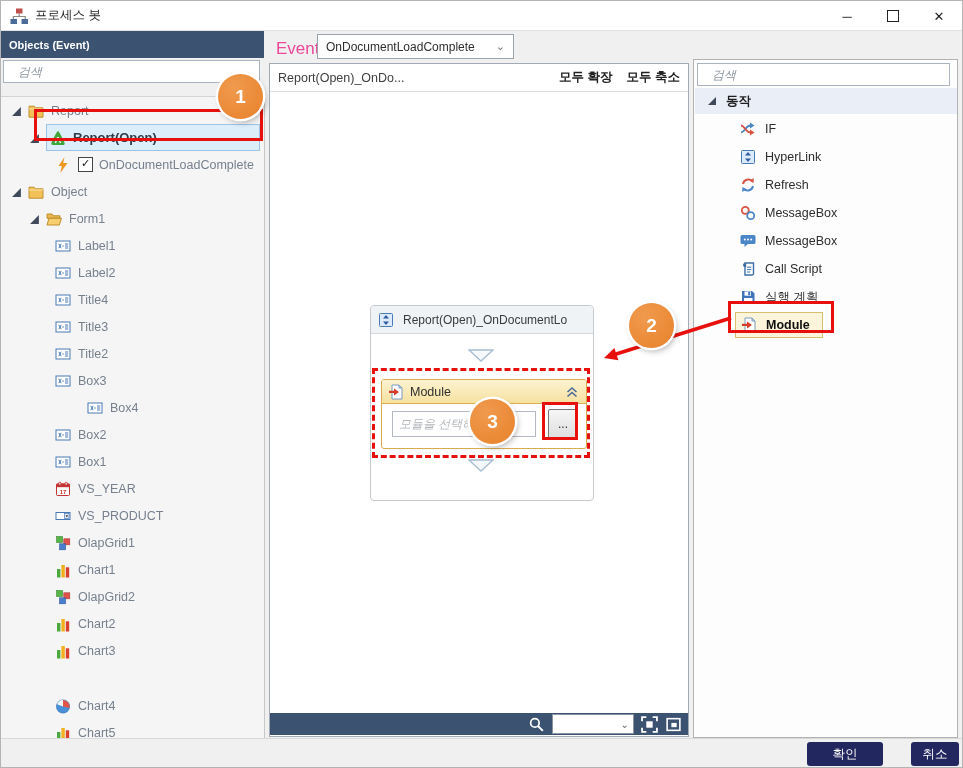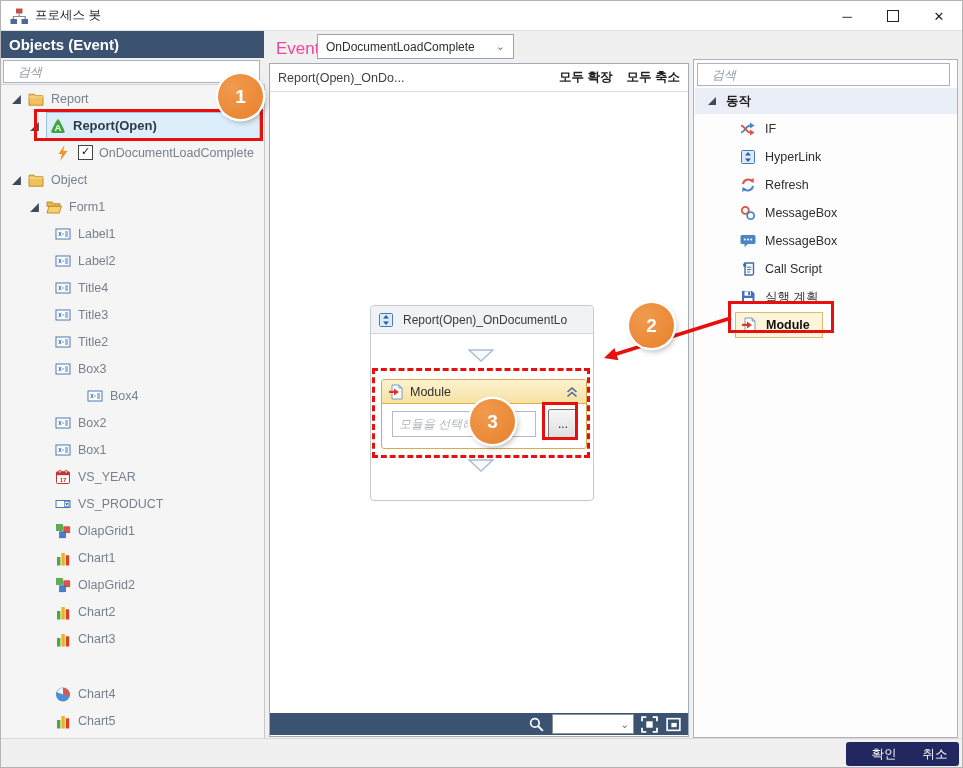--- a/index.html
+++ b/index.html
@@ -10,24 +10,24 @@
   
   .titlebar{left:0;top:0;width:961px;height:30px;background:#fff;border-bottom:1px solid #e2e2e2;display:flex;align-items:center;padding-left:9px;}
   .titlebar .appicon{width:18px;height:18px;margin-right:7px;}
   .titlebar .apptitle{font-size:12.5px;color:#1f1f1f;}
   .winbtns{position:absolute;right:0;top:0;height:30px;display:flex;}
   .winbtn{width:46px;height:30px;display:flex;align-items:center;justify-content:center;color:#222;font-size:13px;}
   .maxglyph{width:10px;height:10px;border:1px solid #222;display:inline-block;}
 
   
   .left-panel{left:0;top:30px;width:263px;height:707px;background:#f0f0f0;}
-  .panel-header{height:27px;background:#3b5270;color:#fff;font-weight:bold;font-size:15px;display:flex;align-items:center;padding-left:8px;}
+  .panel-header{height:27px;background:#3b5270;color:#fff;font-weight:bold;font-size:11px;display:flex;align-items:center;padding-left:8px;}
   .searchbox{display:block;width:257px;height:23px;margin:2px 0 0 2px;border:1px solid #aab4c0;background:#fff;font-style:italic;color:#8a94a0;font-size:12px;padding:0 14px;box-sizing:border-box;font-family:inherit;outline:none;}
   .searchbox::placeholder{color:#8a94a0;font-style:italic;opacity:1;}
-  .tree{position:absolute;left:0;top:53px;width:263px;height:654px;background:#f5f5f6;border-top:1px solid #d4d4d4;border-right:1px solid #c8c8c8;overflow:hidden;}
+  .tree{position:absolute;left:0;top:65px;width:263px;height:654px;background:#f5f5f6;border-top:1px solid #d4d4d4;border-right:1px solid #c8c8c8;overflow:hidden;}
   .trow{height:27px;display:flex;align-items:center;box-sizing:border-box;}
   .trow .arrow{width:12px;height:10px;margin-right:5px;flex:none;display:flex;}
   .rowcore{display:flex;align-items:center;min-width:0;}
   .rowcore.selbox{flex:1;margin-right:4px;background:#ddeefb;border:1px solid #9cc3e4;height:25px;padding-left:3px;}
   .ticon{width:17px;height:17px;margin-right:6px;flex:none;display:flex;align-items:center;}
   .ticon svg{width:16px;height:16px;}
   .tlabel{color:#76818d;font-size:12.5px;white-space:nowrap;}
   .tlabel.b{color:#2e3a46;font-weight:bold;font-size:13px;}
   .cb{width:13px;height:13px;border:1.5px solid #444;background:#fff;color:#111;font-size:11px;line-height:11px;font-weight:bold;text-align:center;margin-right:6px;flex:none;}
 
@@ -73,21 +73,21 @@
   .actions{position:absolute;left:0;top:55px;width:263px;}
   .arow{height:28px;display:flex;align-items:center;padding-left:46px;box-sizing:border-box;}
   .arow .ticon{margin-right:8px;}
   .alabel{color:#2e2e2e;font-size:12.5px;}
   .alabel.b{font-weight:bold;color:#111;}
   .hl{display:flex;align-items:center;background:#fcf5dc;border:1px solid #d8bf6e;height:24px;padding:0 12px 0 5px;margin-left:-5px;}
 
   
   .footer{left:0;top:737px;width:961px;height:30px;background:#f0f0f0;border-top:1px solid #d9d9d9;}
   .btn{position:absolute;top:4px;height:24px;background:#23275f;color:#fff;font-size:12.5px;border:none;border-radius:3px;display:flex;align-items:center;justify-content:center;font-family:inherit;}
-  .btn-ok{left:845px;width:76px;}
+  .btn-ok{left:806px;width:76px;}
   .btn-cancel{left:910px;width:48px;}
 
   
   .anno{pointer-events:none;z-index:50;}
   .anno-rect{position:absolute;border:3px solid #e8100c;box-sizing:border-box;}
   .anno-rect-dashed{position:absolute;border:3px dashed #e8100c;box-sizing:border-box;}
   .anno-circle{position:absolute;width:45px;height:45px;border-radius:50%;background:radial-gradient(circle at 35% 30%,#f09a4e,#e8812a);color:#fff;font-weight:bold;font-size:19px;display:flex;align-items:center;justify-content:center;box-shadow:0 0 0 2.5px #fff,2px 3px 6px rgba(0,0,0,.35);}
   #arrow-overlay{position:absolute;left:0;top:0;width:963px;height:768px;}
 </style>
 </head>

